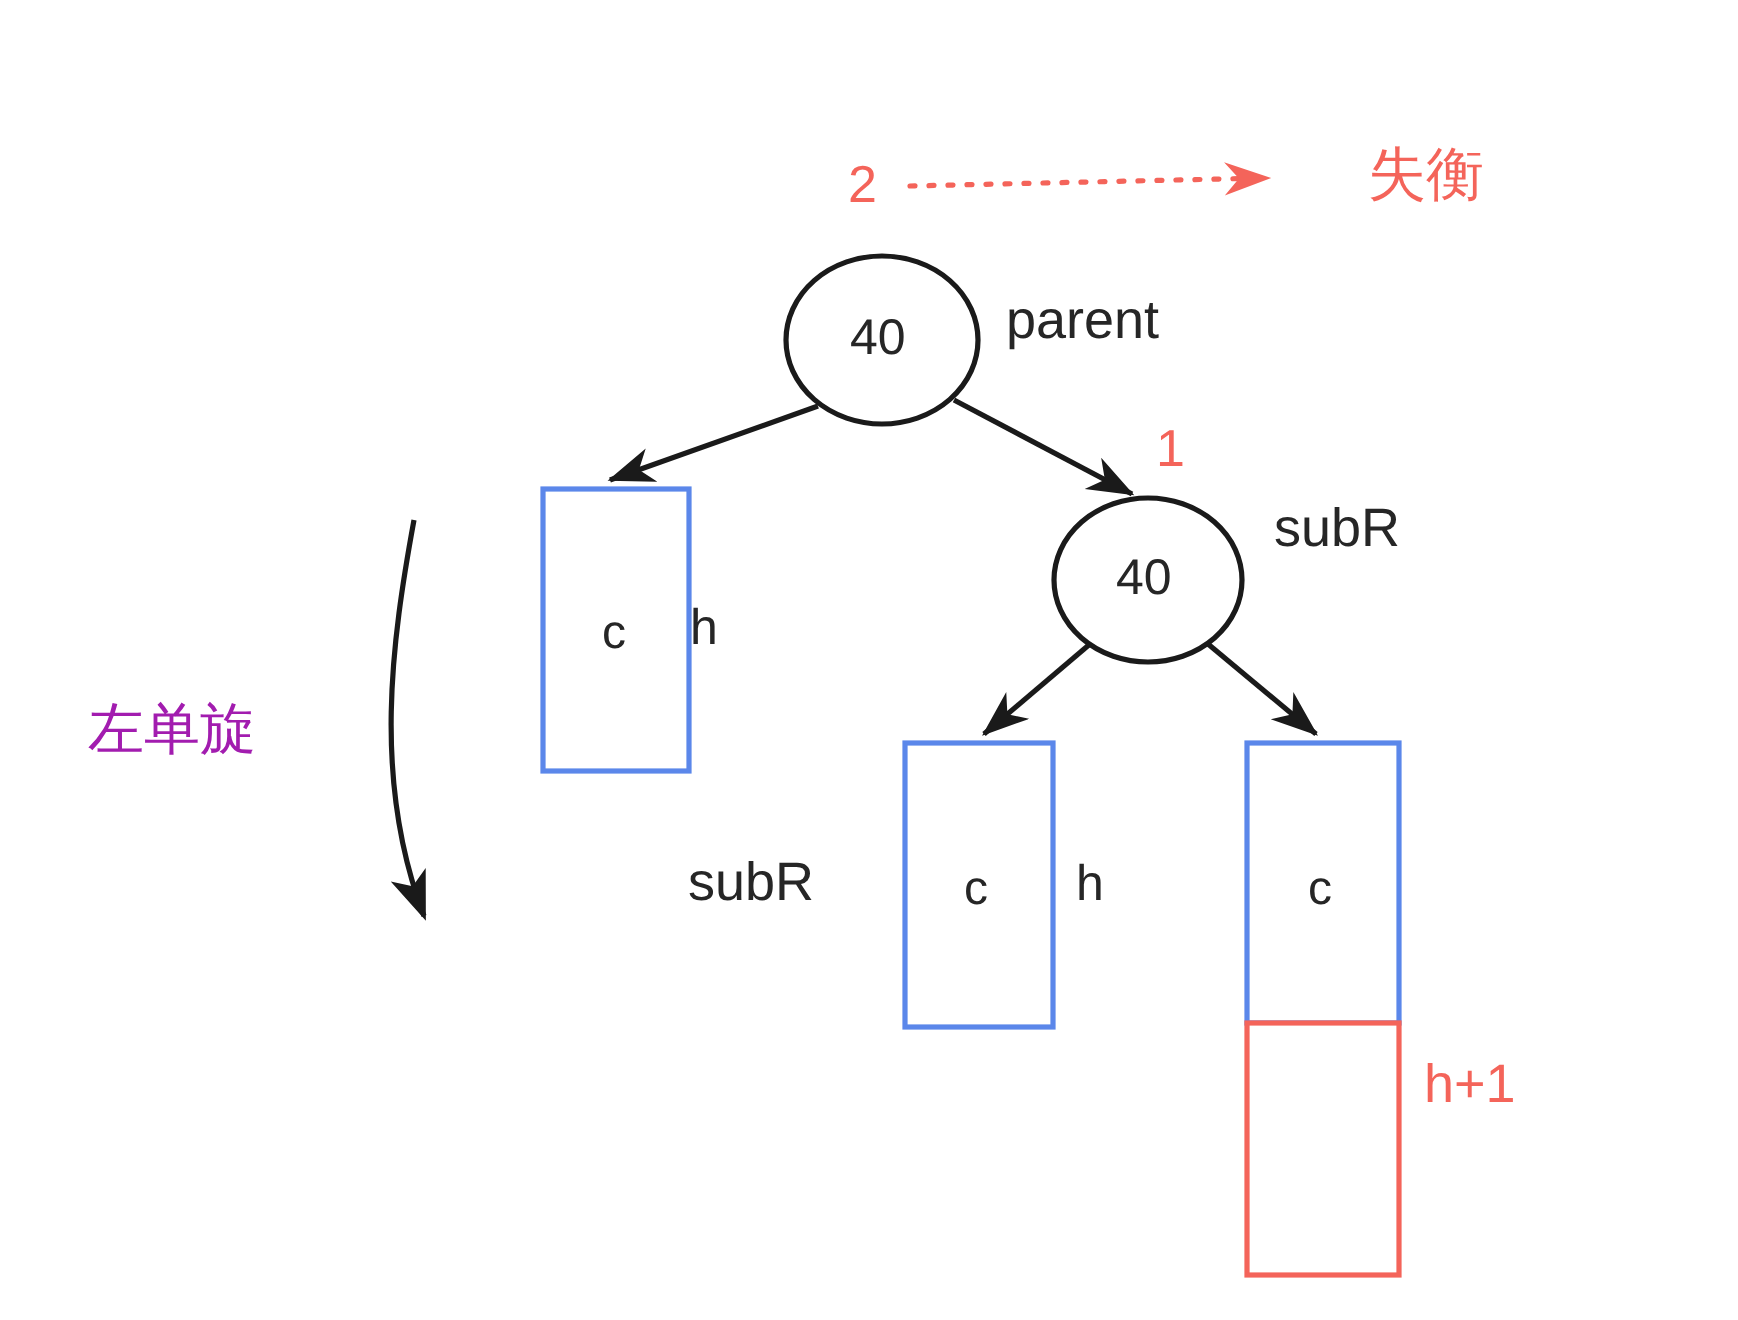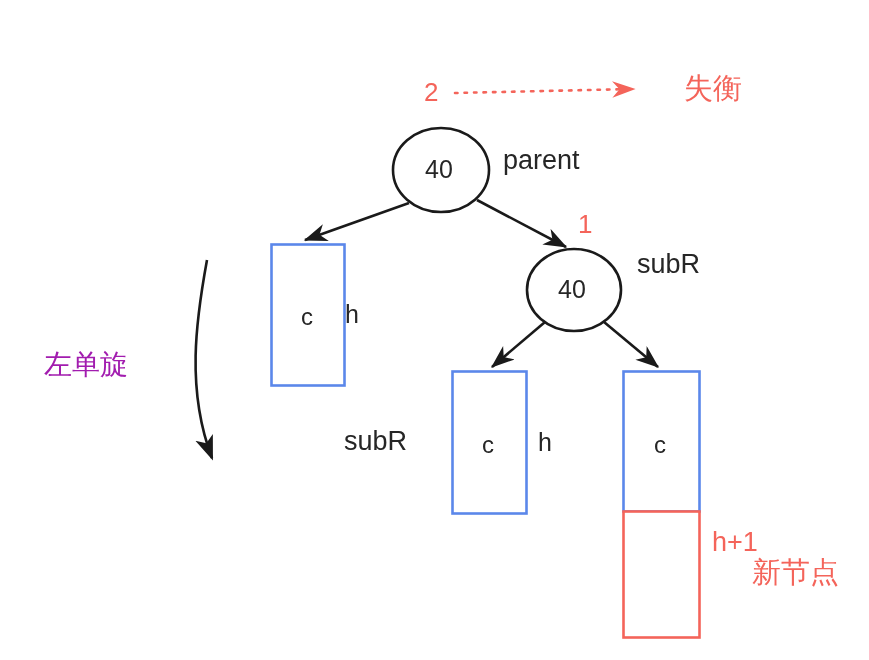--- a/index.html
+++ b/index.html
@@ -110,15 +110,14 @@
   <div class="lbl side-label" style="left:344px; top:428px;">subR</div>
 
   <div class="lbl box-letter" style="left:482px; top:433px;">c</div>
 
   <div class="lbl h-letter" style="left:538px; top:430px;">h</div>
 
   <div class="lbl box-letter" style="left:654px; top:433px;">c</div>
 
   <div class="lbl lbl-red red-annot" style="left:712px; top:499px;margin-top:30px;">h+1</div>
 
-  <div class="lbl lbl-red cjk-annot cjk" style="left:712px; top:558px;">新节点</div>
 
 </div>
 
 </body></html>

